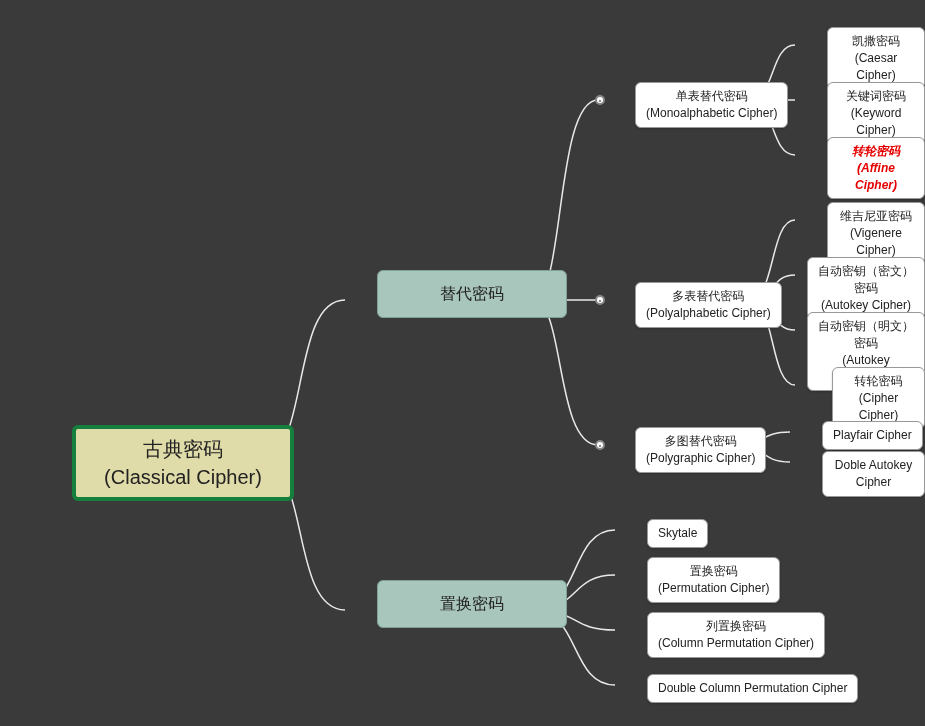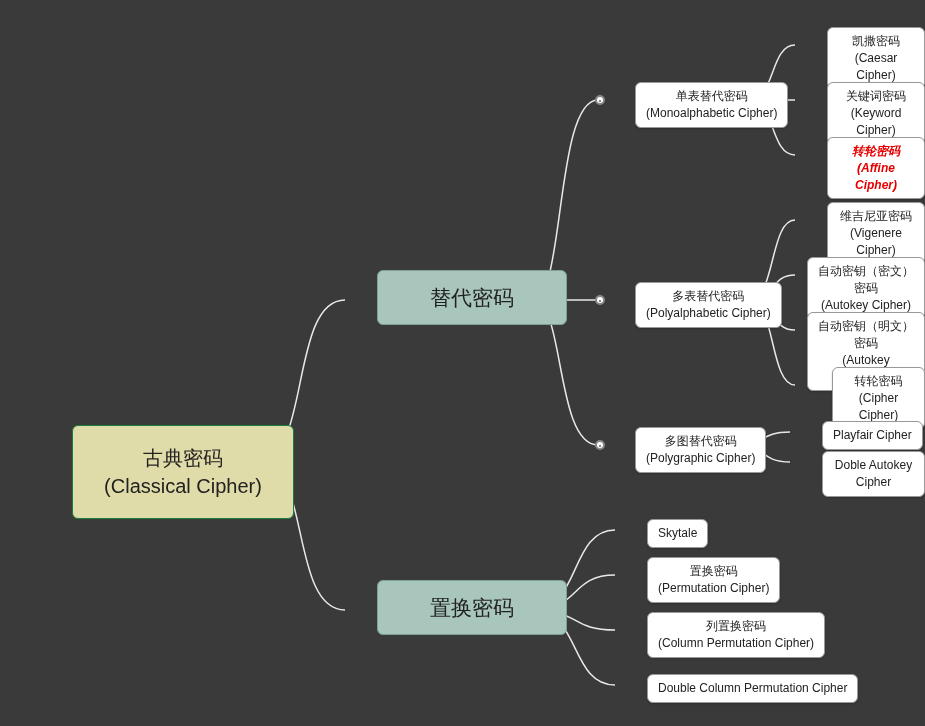--- a/index.html
+++ b/index.html
@@ -18,29 +18,29 @@
     flex-direction: column;
     align-items: center;
     justify-content: center;
     text-align: center;
     font-size: 12px;
     line-height: 1.4;
     margin-left: 32px;
   }
   .root {
     background: #e0dca9;
-    border: 1px solid #15803d;
+    border: 4px solid #15803d;
     font-size: 20px;
-    padding: 18px 22px;
+    padding: 6px 22px;
     color: #222;
   }
   .branch {
     background: #a8c6bb;
     border: 1px solid #7da193;
-    font-size: 21px;
+    font-size: 16px;
     padding: 12px 18px;
     color: #222;
   }
   .leaf, .sub {
     background: #fff;
     border: 1px solid #999;
     padding: 5px 10px;
     color: #222;
     box-shadow: 0 1px 2px rgba(0,0,0,0.2);
   }

